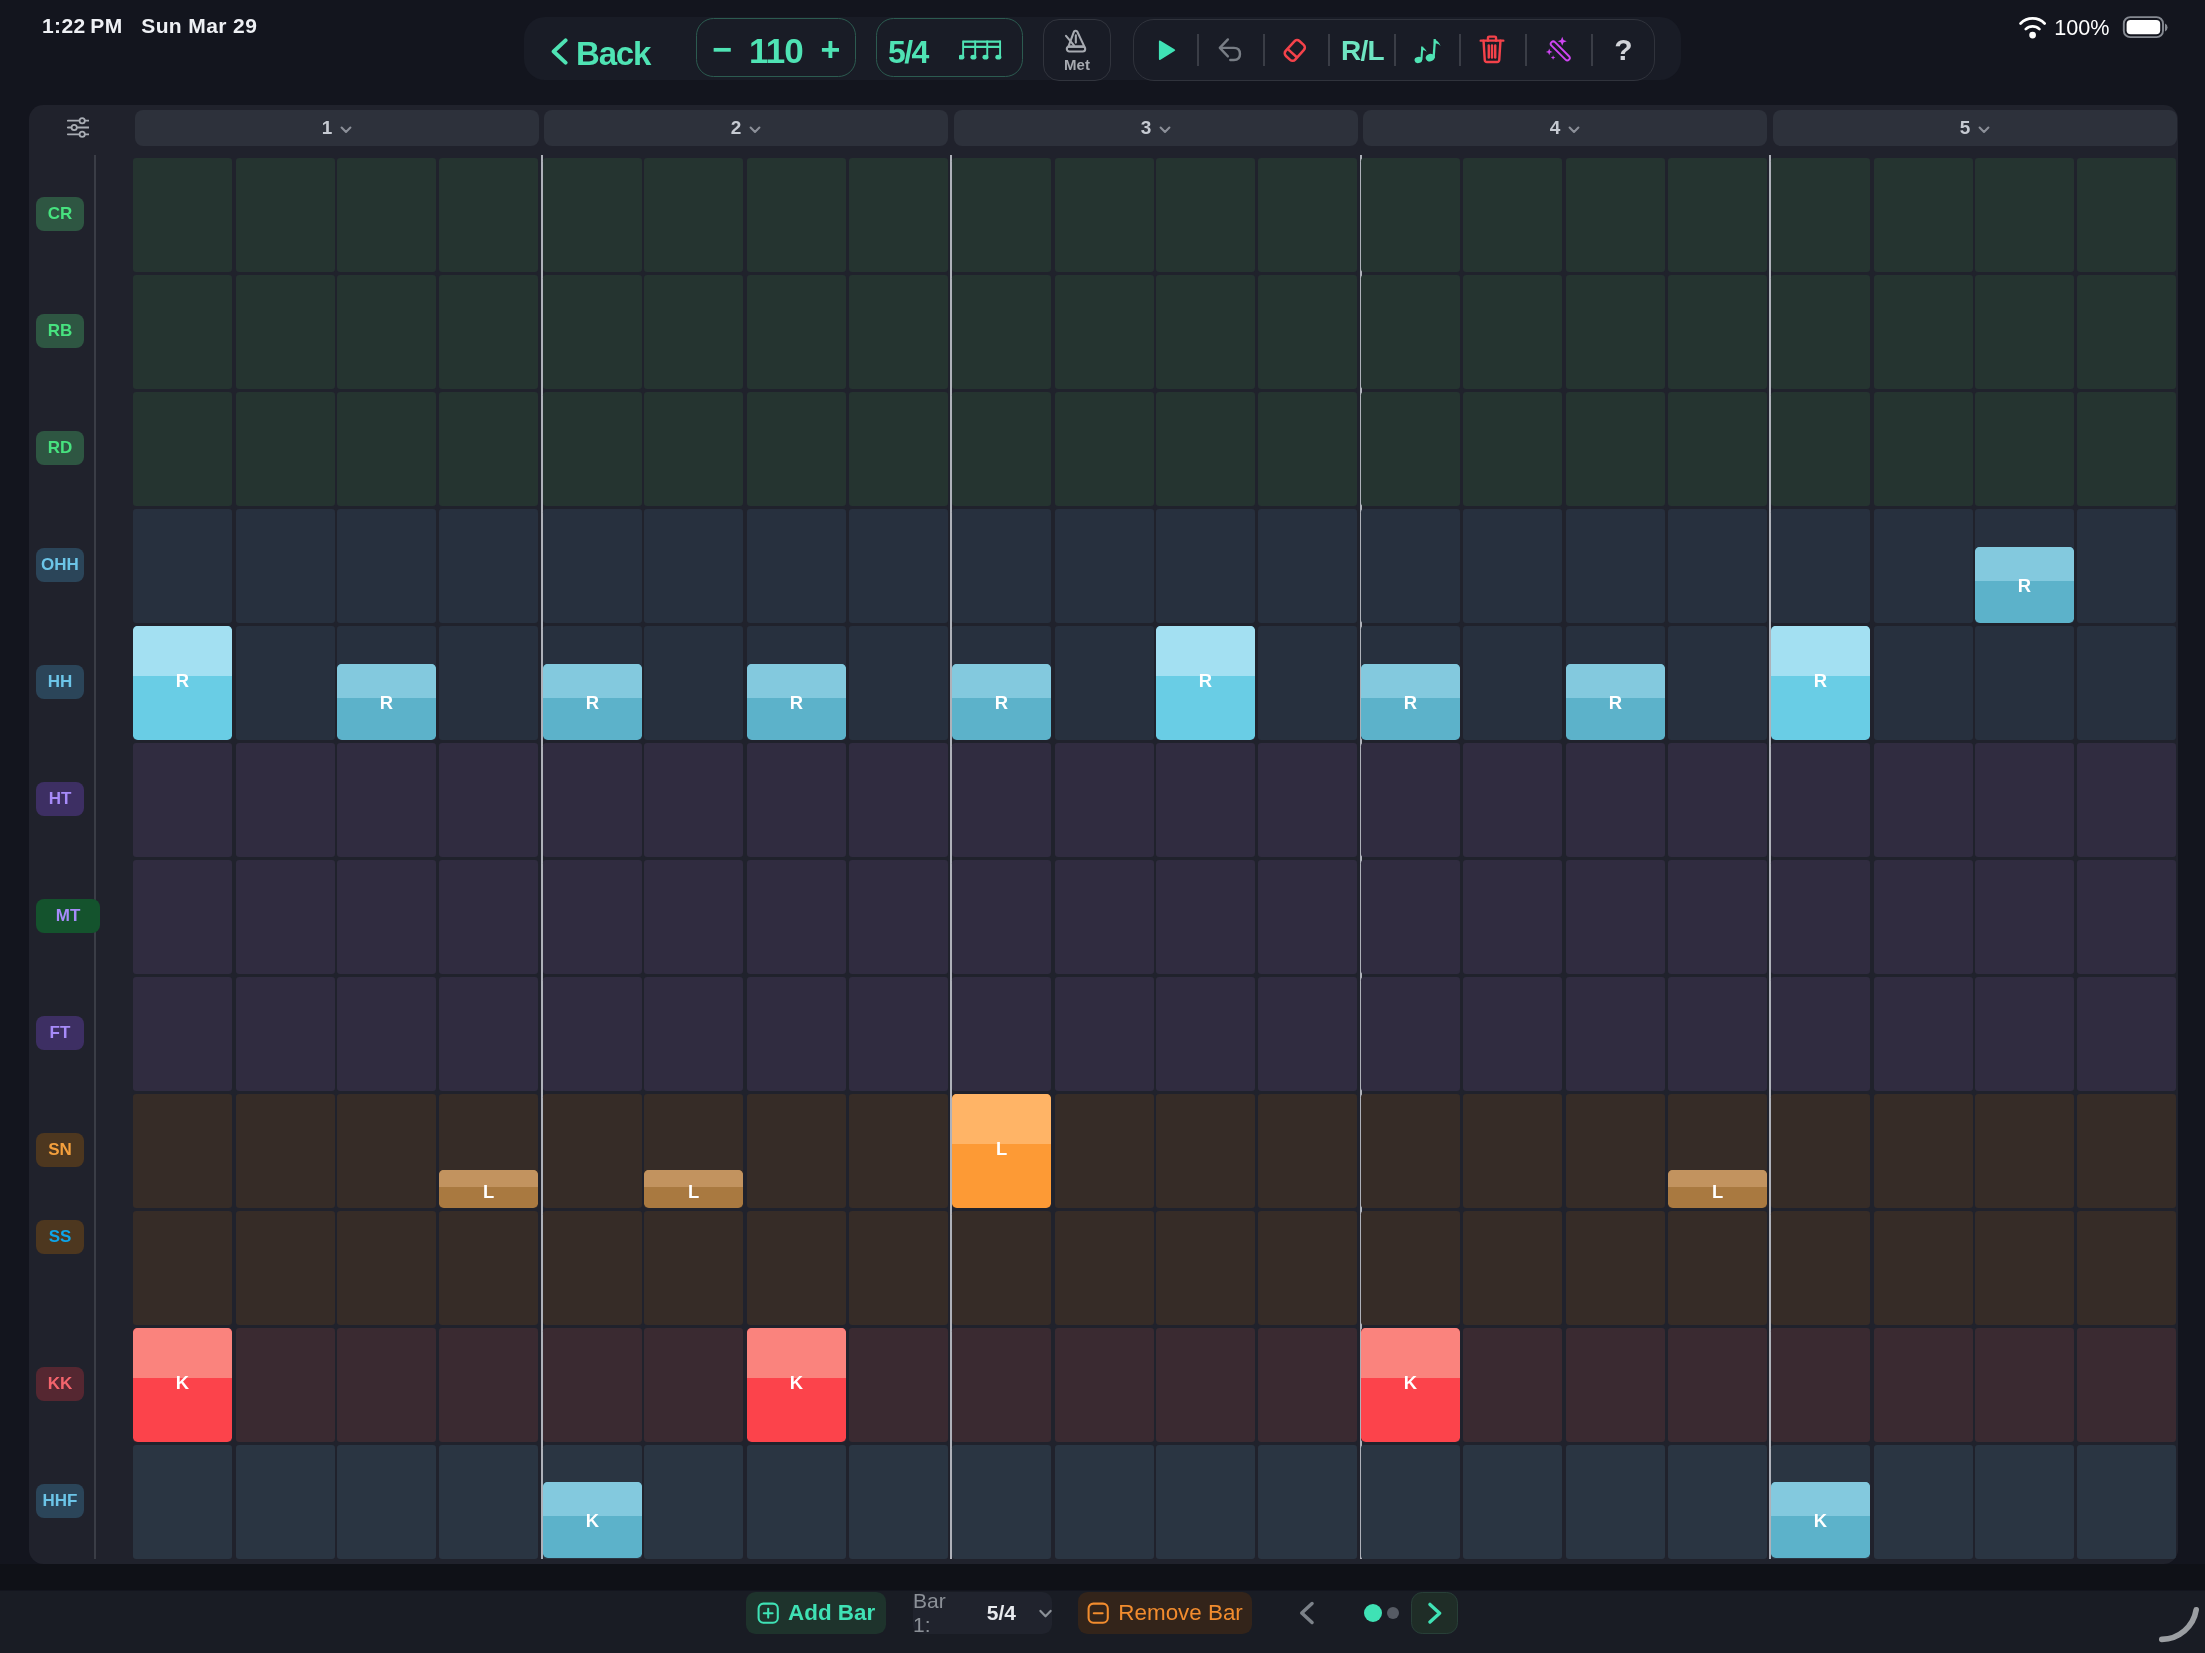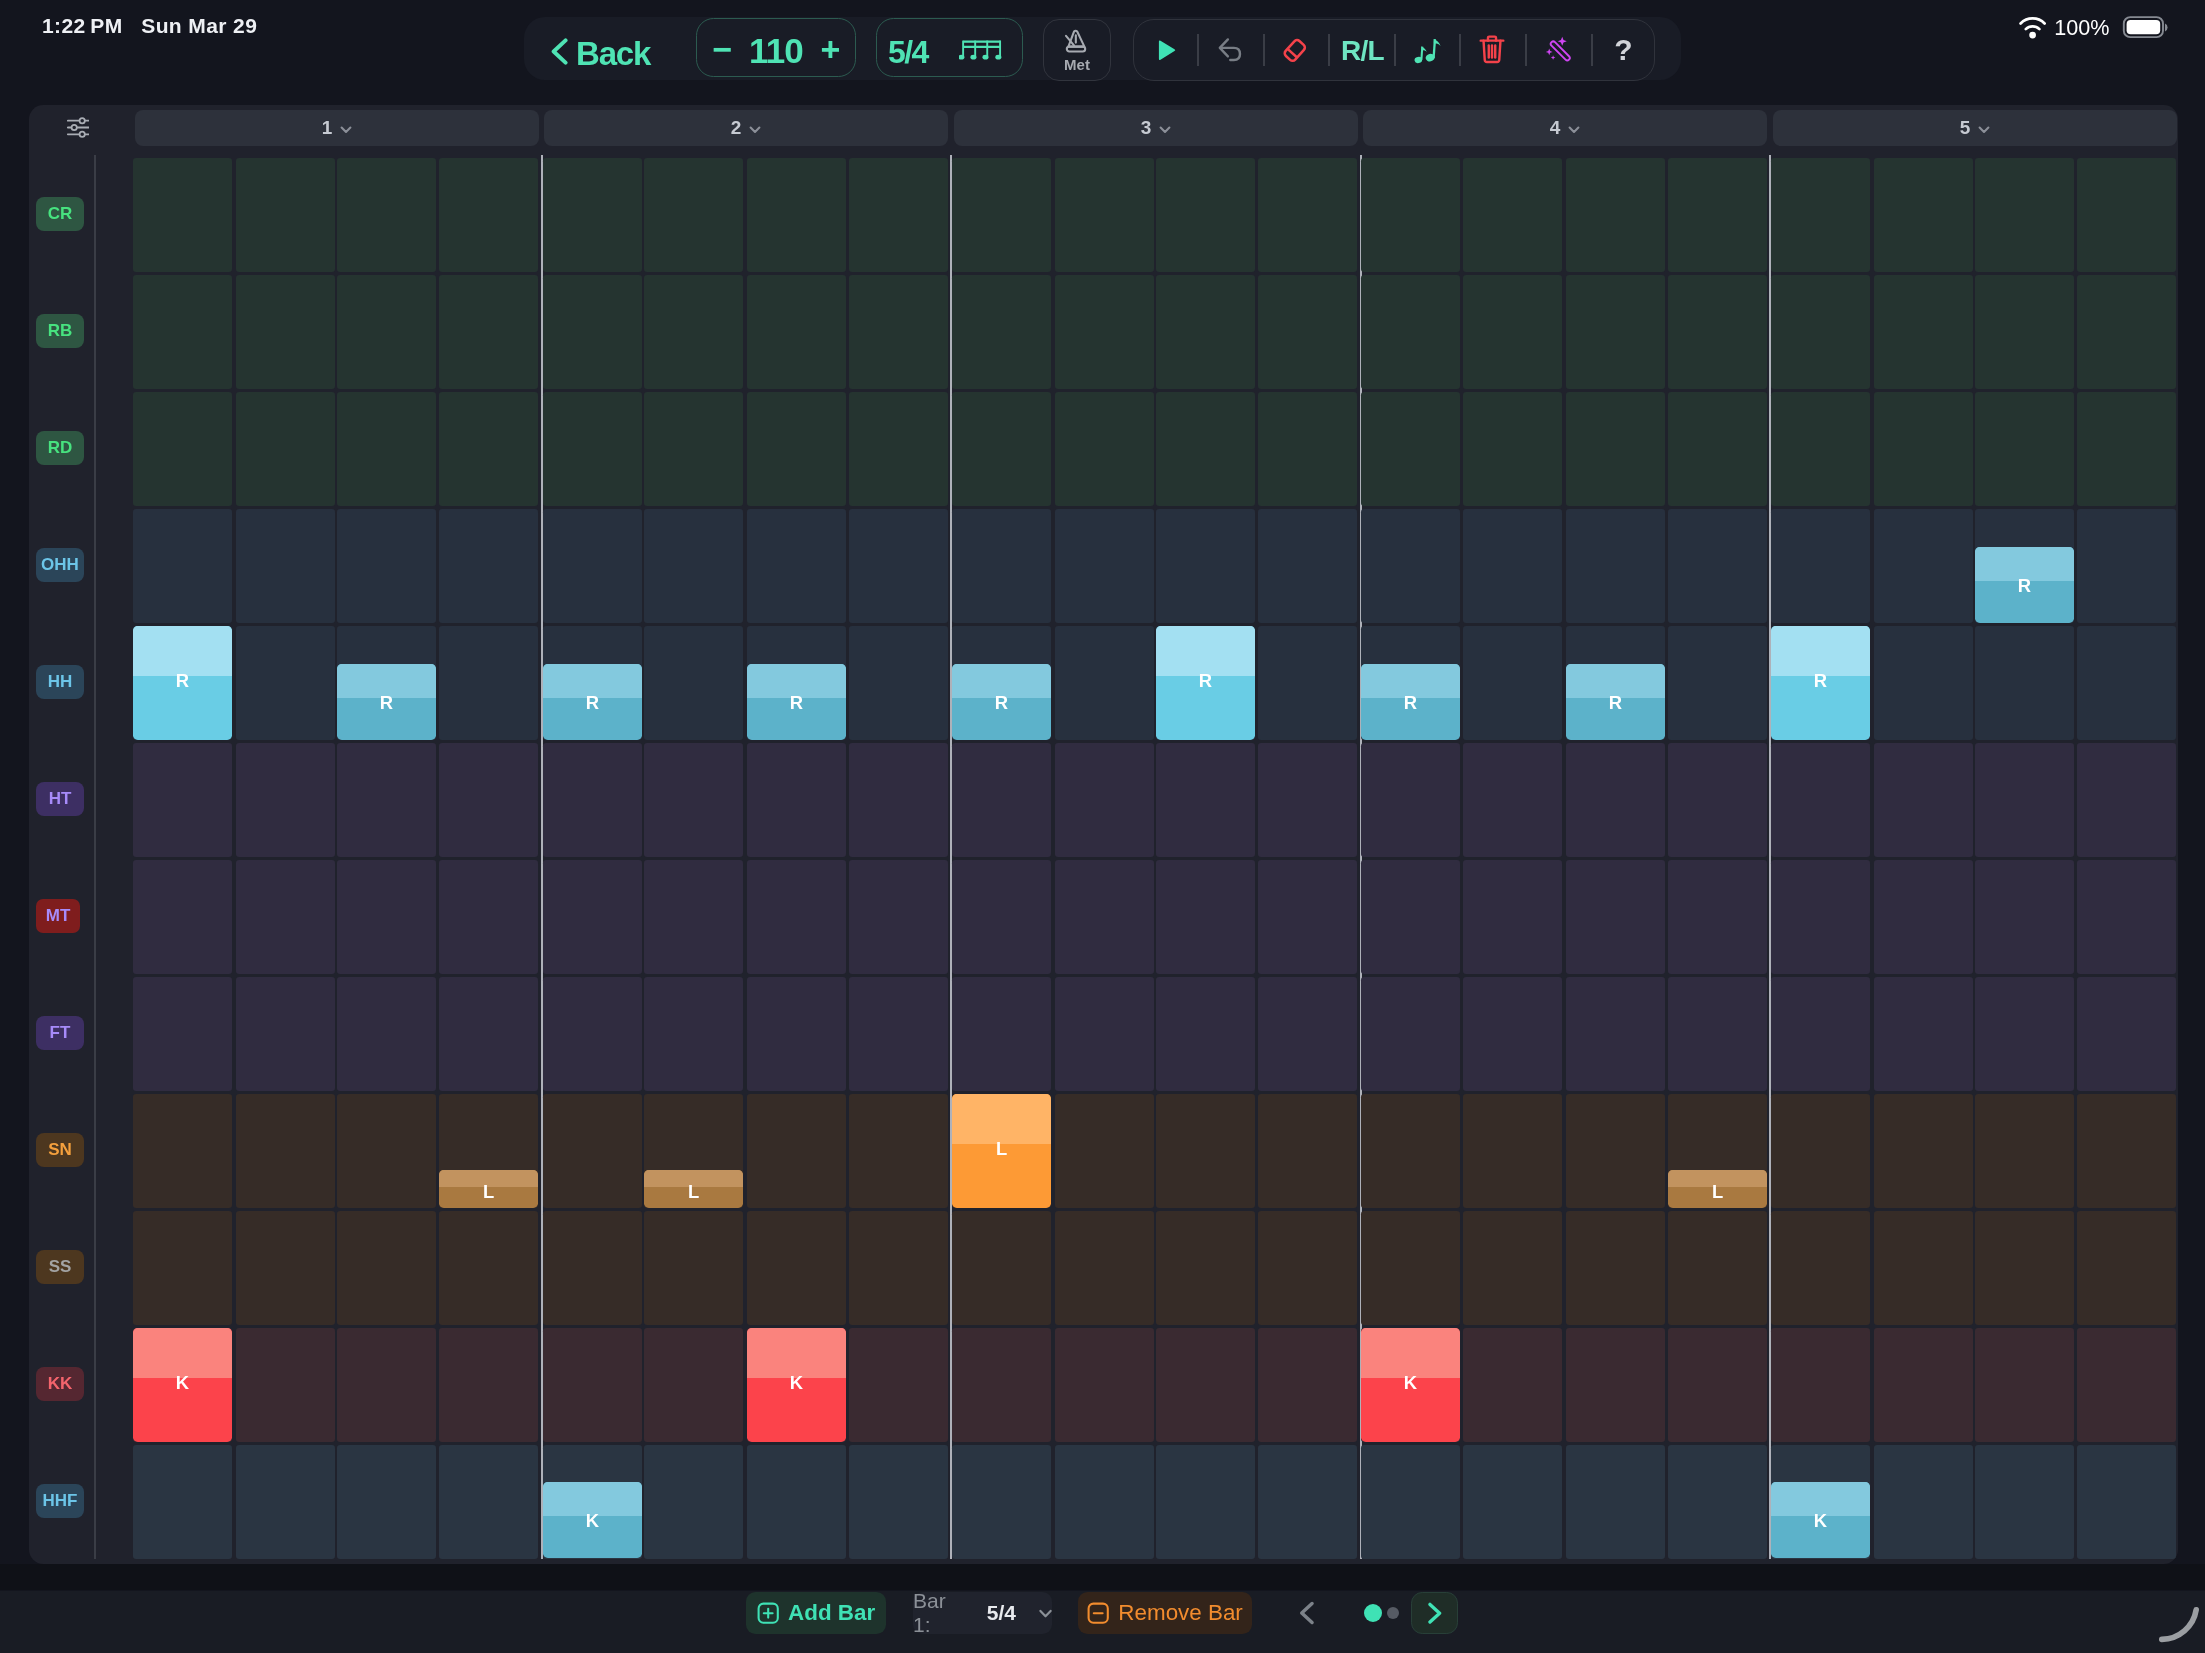--- a/index.html
+++ b/index.html
@@ -478,24 +478,24 @@
 <div class="note" style="left:1771px;top:1482px;width:99px;height:76px;background:#5cb2ca;">
     <div class="lt" style="height:34px;background:#83c9de;"></div>
     <div class="ltr" style="top:28px;">K</div>
   </div>
 <div class="badge" style="left:36px;top:197px;width:48px;height:34px;background:#2e5642;color:#47e27f;">CR</div>
 <div class="badge" style="left:36px;top:314px;width:48px;height:34px;background:#2e5642;color:#47e27f;">RB</div>
 <div class="badge" style="left:36px;top:431px;width:48px;height:34px;background:#2e5642;color:#47e27f;">RD</div>
 <div class="badge" style="left:36px;top:548px;width:48px;height:34px;background:#2b4559;color:#6cc5e8;">OHH</div>
 <div class="badge" style="left:36px;top:665px;width:48px;height:34px;background:#2b4559;color:#6cc5e8;">HH</div>
 <div class="badge" style="left:36px;top:782px;width:48px;height:34px;background:#3d2f63;color:#a78bfa;">HT</div>
-<div class="badge" style="left:36px;top:899px;width:44px;height:34px;background:#7f1d1d;color:#a78bfa;border-radius:7px;">MT</div>
+<div class="badge" style="left:36px;top:899px;width:64px;height:34px;background:#14532d;color:#a78bfa;">MT</div>
 <div class="badge" style="left:36px;top:1016px;width:48px;height:34px;background:#3d2f63;color:#a78bfa;">FT</div>
 <div class="badge" style="left:36px;top:1133px;width:48px;height:34px;background:#4d371f;color:#f5a03d;">SN</div>
-<div class="badge" style="left:36px;top:1250px;width:48px;height:34px;background:#4d371f;color:#a3a3a3;">SS</div>
+<div class="badge" style="left:36px;top:1220px;width:48px;height:34px;background:#4d371f;color:#0ea5e9;">SS</div>
 <div class="badge" style="left:36px;top:1367px;width:48px;height:34px;background:#552731;color:#f4646c;">KK</div>
 <div class="badge" style="left:36px;top:1484px;width:48px;height:34px;background:#2b4559;color:#6cc5e8;">HHF</div>
 <div class="abs" style="left:0;top:1564px;width:2205px;height:26.4px;background:#0f1117;"></div>
 <div class="abs" style="left:0;top:1591px;width:2205px;height:63px;background:#191c24;"></div>
 <div class="tb" style="left:746px;top:1592px;width:140px;height:42px;background:#1e332c;border-radius:9.6px;justify-content:center;gap:8.8px;">
 <svg width="22.4" height="22.4" viewBox="0 0 28 28">
       <g fill="none" stroke="#3fe2b5" stroke-width="2.6" stroke-linecap="round">
         <rect x="2" y="2" width="24" height="24" rx="6"></rect>
         <path d="M14 8.5 L14 19.5"></path>
         <path d="M8.5 14 L19.5 14"></path>

